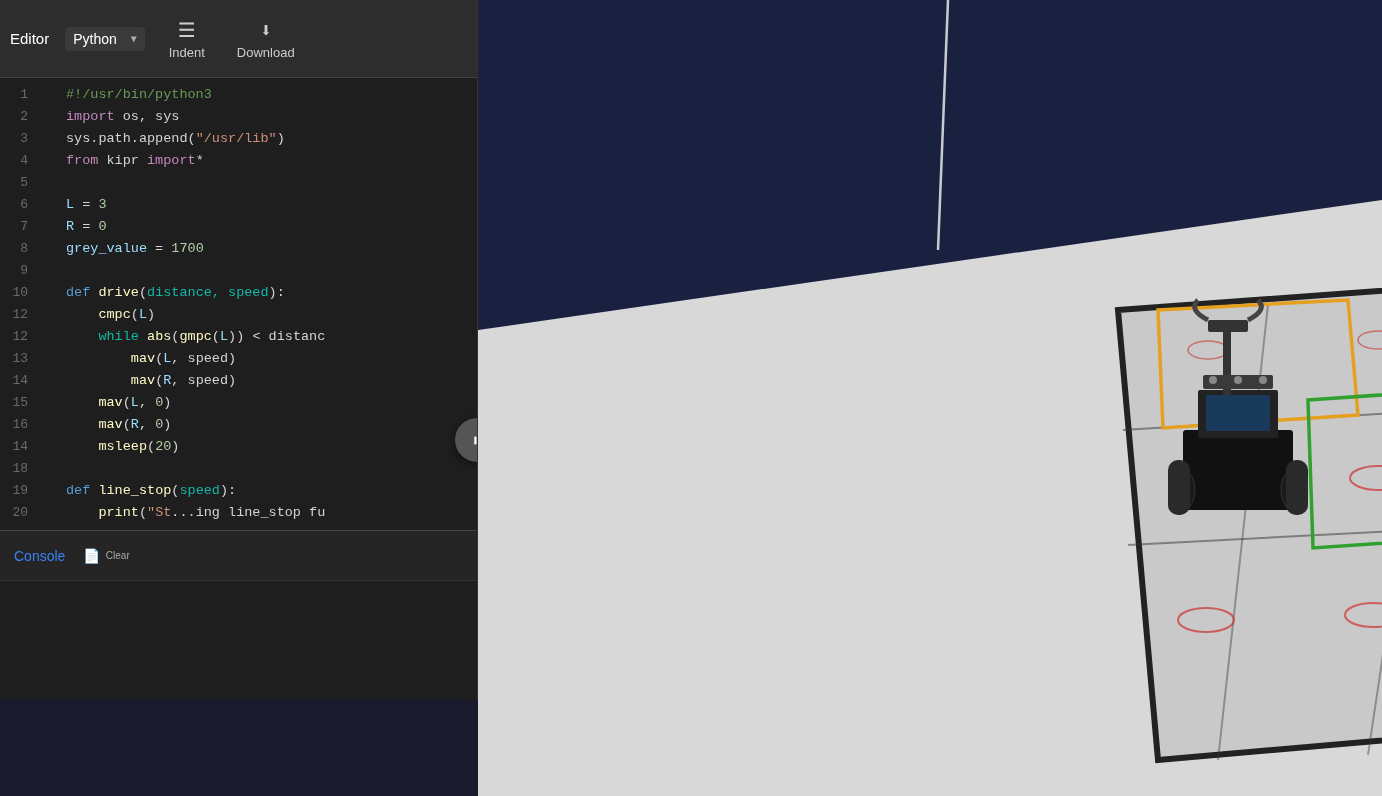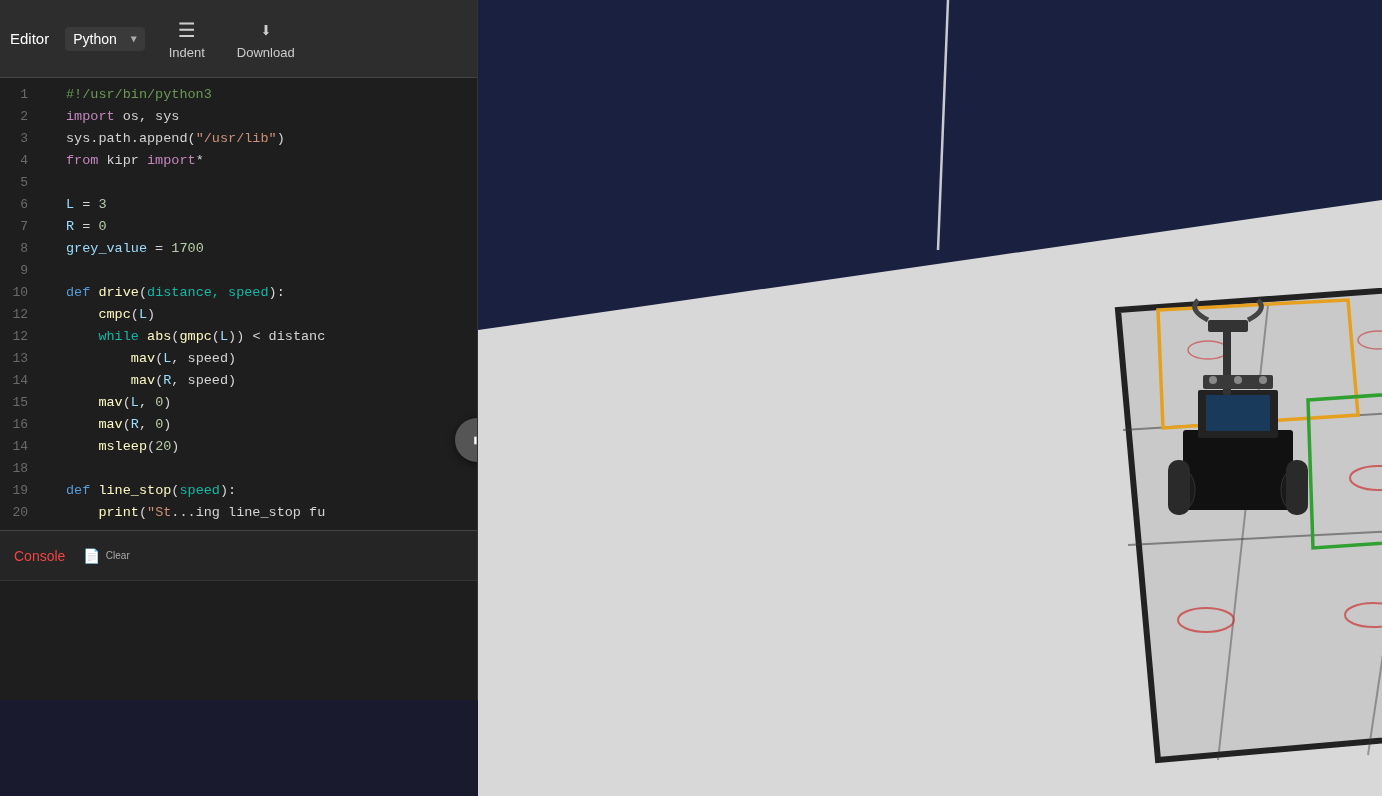--- a/index.html
+++ b/index.html
@@ -167,21 +167,21 @@
       height: 50px;
       background: #252526;
       border-top: 1px solid #444;
       display: flex;
       align-items: center;
       padding: 0 14px;
       gap: 10px;
     }
 
     #console-label {
-      color: #ef4444;
+      color: #3b82f6;
       font-family: sans-serif;
       font-size: 14px;
       font-weight: 500;
       text-align: center;
     }
 
     #clear-btn {
       display: flex;
       align-items: center;
       gap: 5px;

